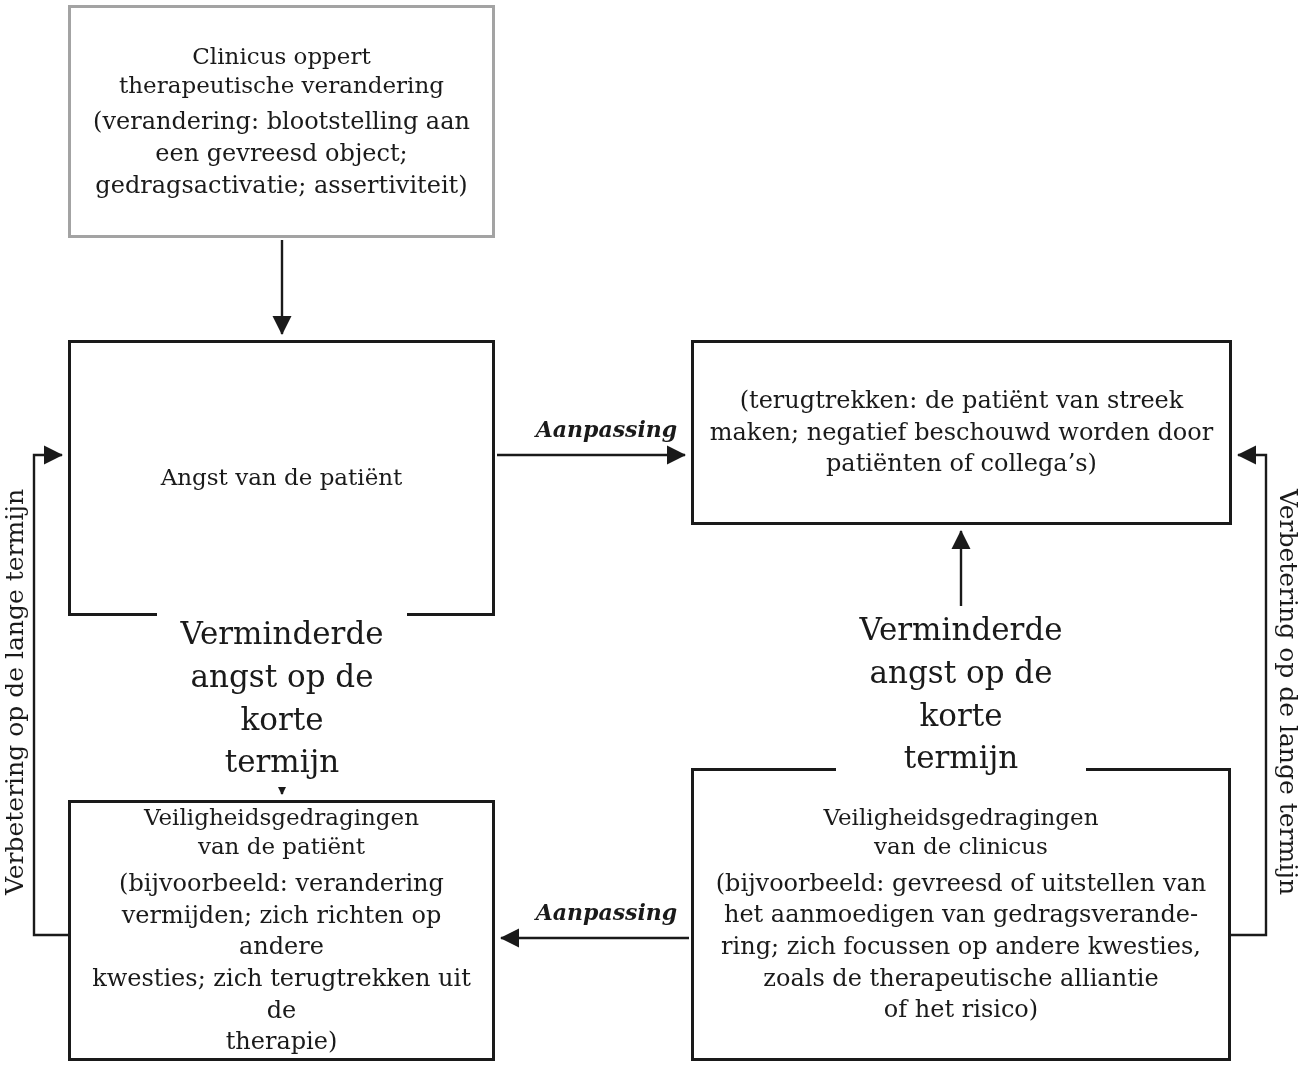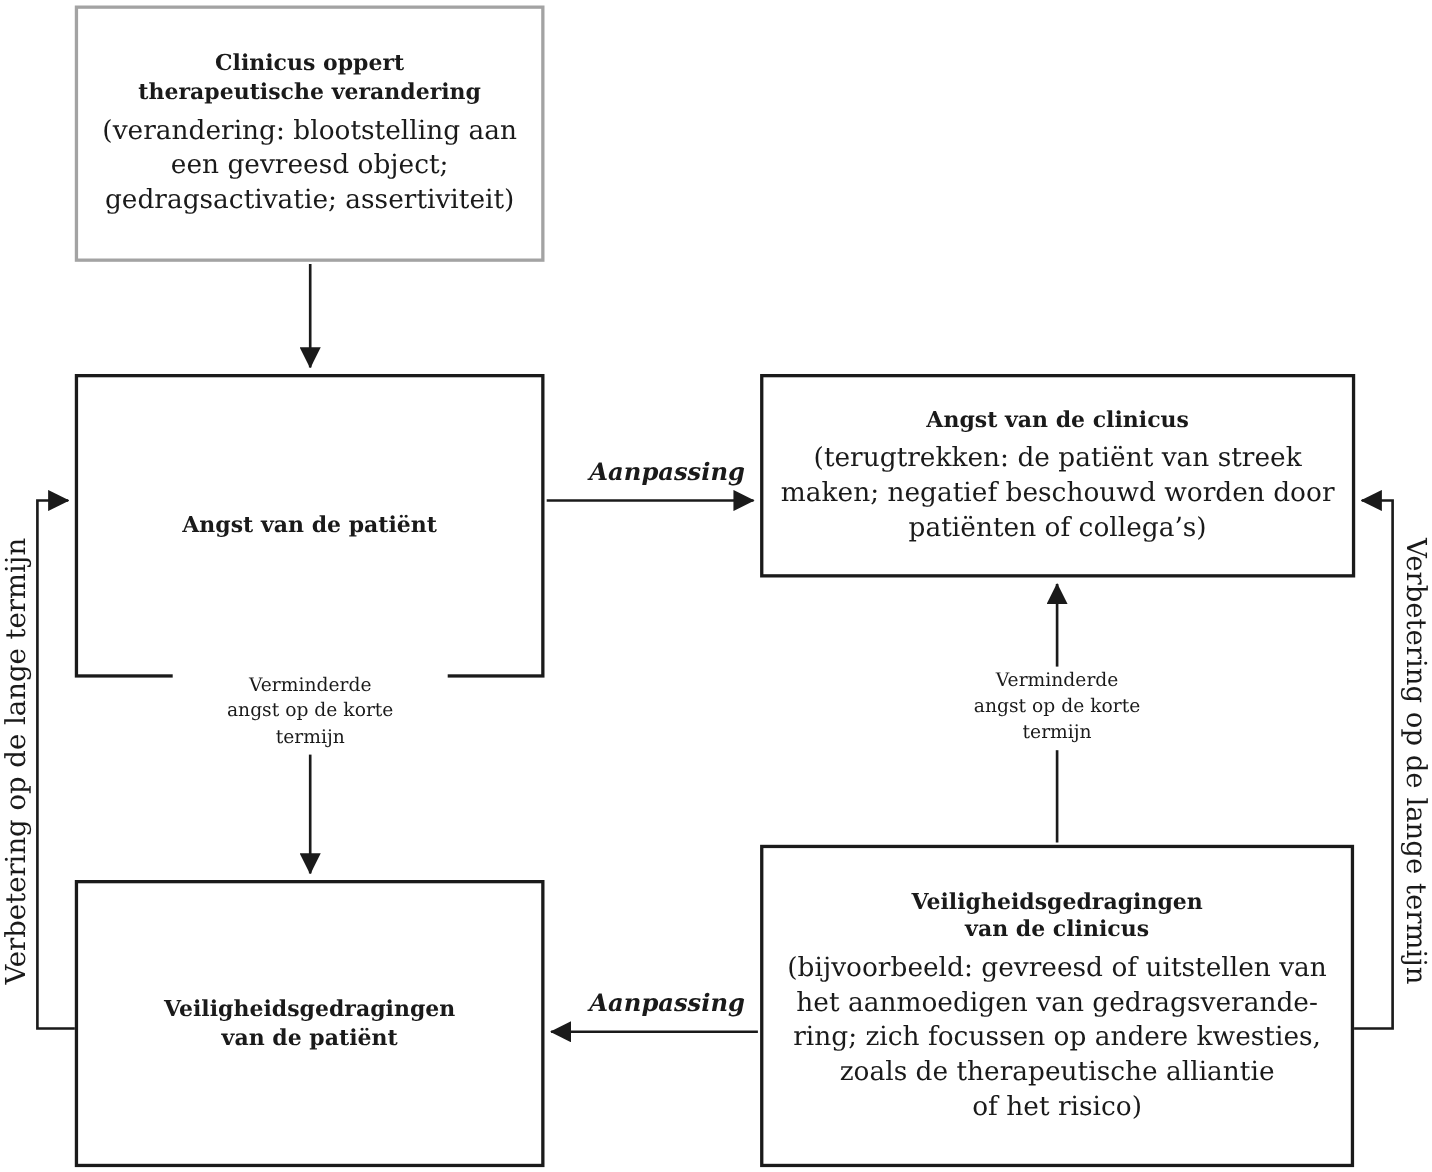--- a/index.html
+++ b/index.html
@@ -27,22 +27,22 @@
     align-items: center;
     text-align: center;
     padding: 6px 8px;
     gap: 6px;
     z-index: 2;
   }
   .box--gray {
     border-color: #a3a3a3;
   }
   .box-title {
-    font-weight: bold;
-    font-size: 20px;
+    font-weight: normal;
+    font-size: 23px;
     line-height: 1.28;
     white-space: pre-line;
   }
   .box-body {
     font-size: 24px;
     line-height: 1.32;
     white-space: pre-line;
   }
   #box-trigger      { left: 68px;  top: 5px;   width: 427px; height: 233px; }
   #box-patient-anx  { left: 68px;  top: 340px; width: 427px; height: 276px; }
@@ -65,21 +65,21 @@
   }
   .label-adaptation {
     font-size: 22px;
     font-weight: bold;
     font-style: italic;
     width: 223px;
   }
   #label-adaptation-top    { left: 495px; top: 416px; }
   #label-adaptation-bottom { left: 495px; top: 899px; }
   .label-shortterm {
-    font-size: 17px;
+    font-size: 31px;
     line-height: 1.38;
     background: #ffffff;
     white-space: pre-line;
     width: 250px;
     padding: 2px 0 4px 0;
   }
   #label-shortterm-left  { left: 157px; top: 610px; }
   #label-shortterm-right { left: 836px; top: 606px; }
   .label-longterm {
     font-size: 25px;
@@ -121,29 +121,32 @@
     <div class="box-body">(verandering: blootstelling aan
 een gevreesd object;
 gedragsactivatie; assertiviteit)</div>
   </div>
 
   <div class="box" id="box-patient-anx">
     <div class="box-title">Angst van de patiënt</div>
   </div>
 
   <div class="box" id="box-clinician-anx">
-    <div class="box-title">Angst van de clinicus</div>
     <div class="box-body">(terugtrekken: de patiënt van streek
 maken; negatief beschouwd worden door
 patiënten of collega’s)</div>
   </div>
 
   <div class="box" id="box-patient-sb">
     <div class="box-title">Veiligheidsgedragingen
 van de patiënt</div>
+    <div class="box-body">(bijvoorbeeld: verandering
+vermijden; zich richten op andere
+kwesties; zich terugtrekken uit de
+therapie)</div>
   </div>
 
   <div class="box" id="box-clinician-sb">
     <div class="box-title">Veiligheidsgedragingen
 van de clinicus</div>
     <div class="box-body">(bijvoorbeeld: gevreesd of uitstellen van
 het aanmoedigen van gedragsverande-
 ring; zich focussen op andere kwesties,
 zoals de therapeutische alliantie
 of het risico)</div>

